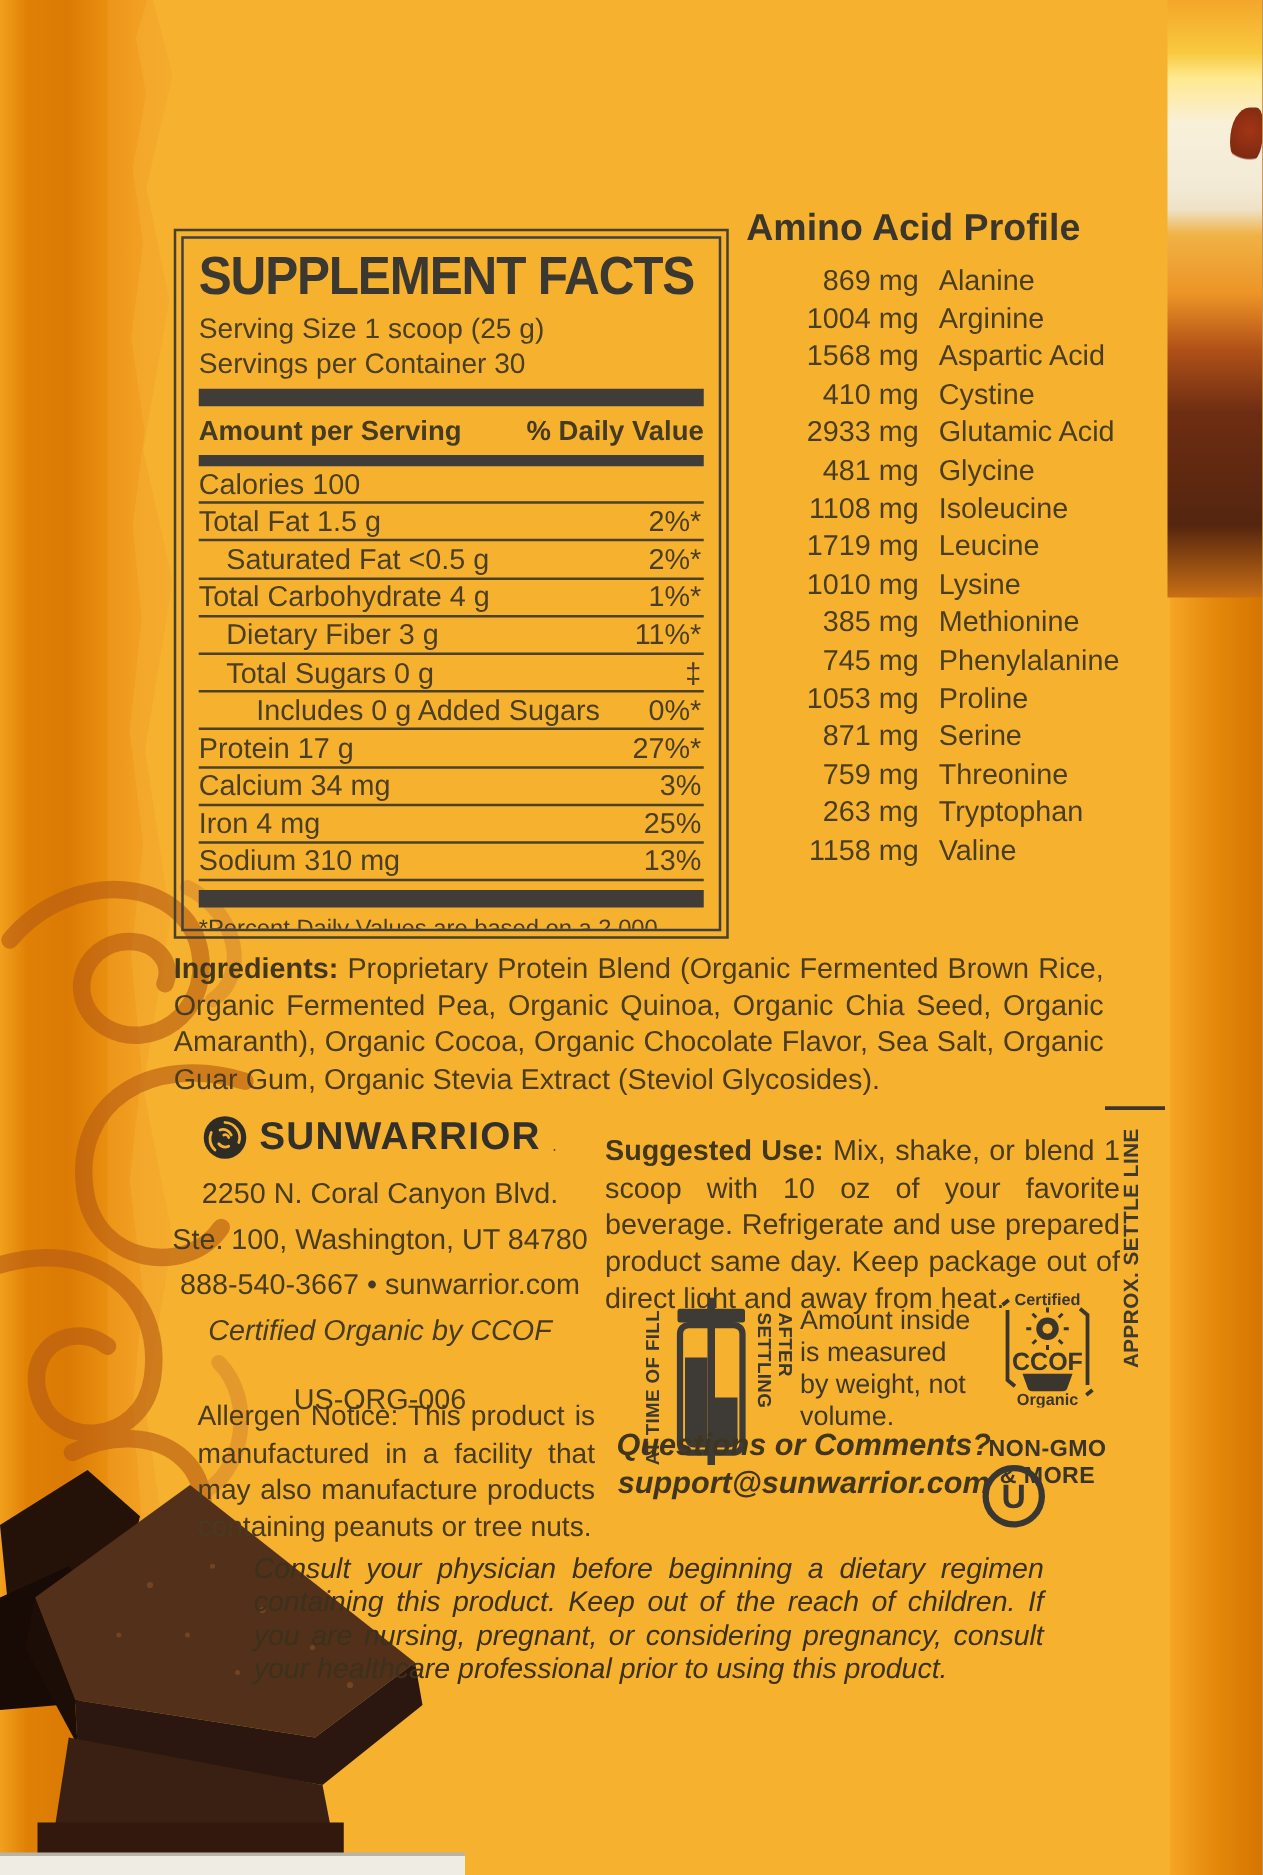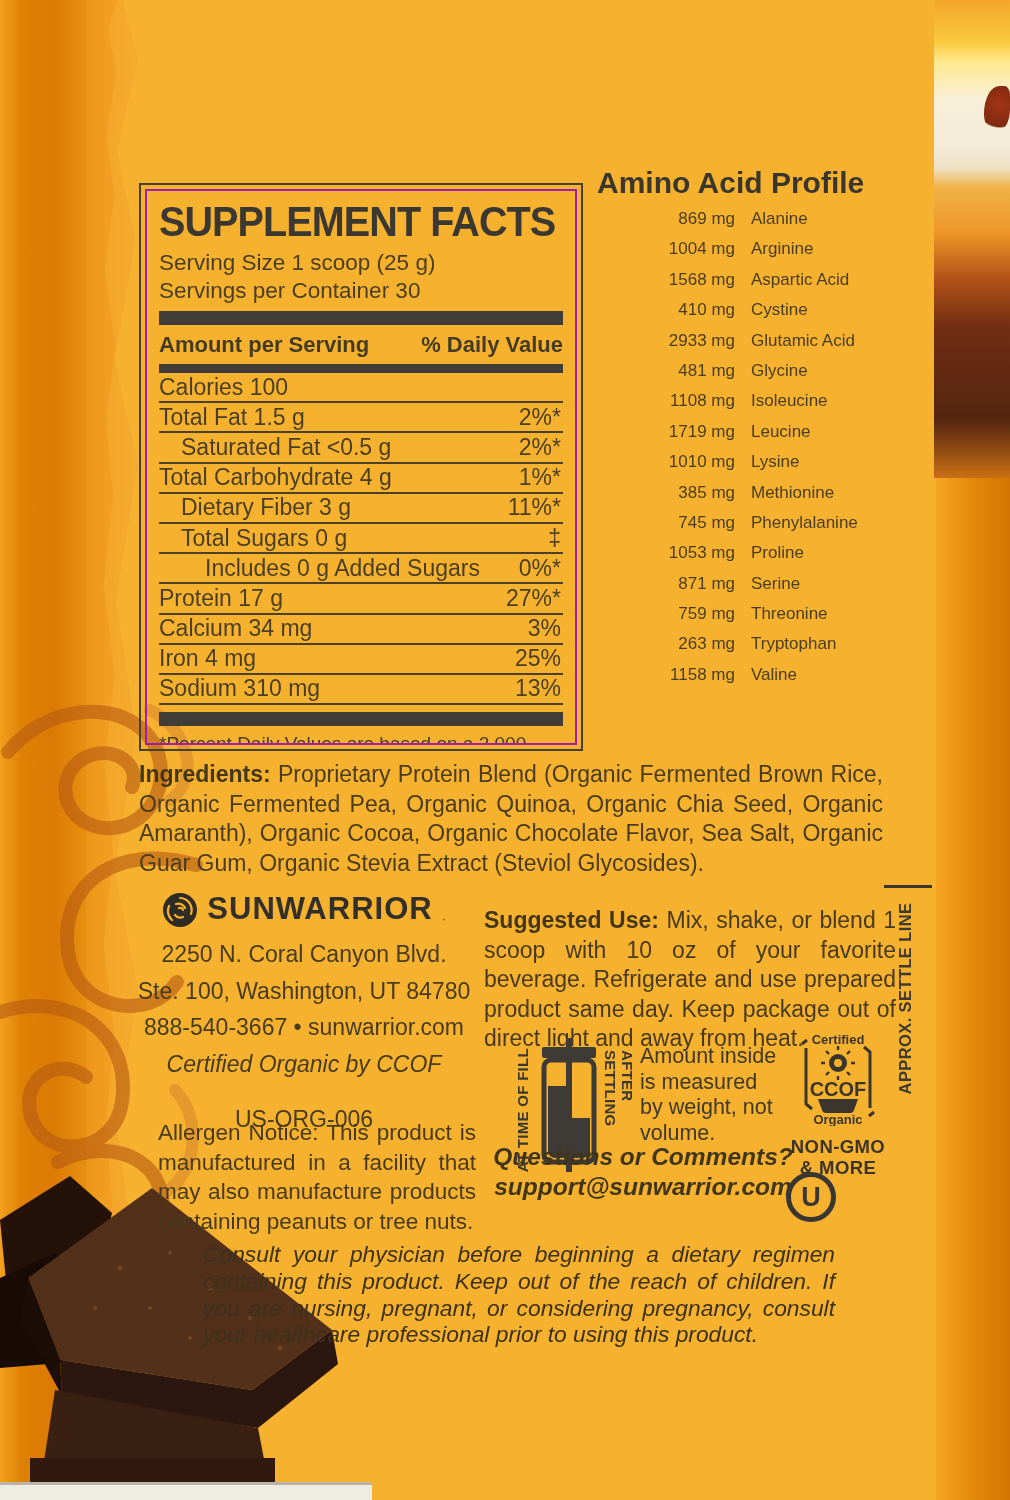--- a/index.html
+++ b/index.html
@@ -22,40 +22,40 @@
     background:linear-gradient(180deg,#f4a62a 0px,#f8c93e 42px,#ffe98e 62px,#f9f0da 100px,#f3ead6 150px,#eee1c4 168px,#f0b245 188px,#ed9426 235px,#b05018 280px,#6e2d12 330px,#55250f 420px,#c96f15 478px);}
   .splash-red{position:absolute;right:0;top:86px;width:26px;height:46px;border-radius:60% 20% 50% 40%;
     background:radial-gradient(circle at 60% 40%,#a33416,#7e2a10 70%,transparent 75%);}
   .swirls{position:absolute;left:0;top:690px;}
   .choc{position:absolute;left:0;top:1158px;}
   .base-strip{position:absolute;left:0;top:1482px;width:372px;height:18px;
     background:linear-gradient(180deg,#b9b4a8 0 3px,#efece4 3px);}
   
   .facts{position:absolute;left:139px;top:183px;width:444px;height:568px;
     border:2px solid #46402f;padding:4px;}
-  .facts-inner{border:2px solid #a21caf;width:100%;height:100%;padding:4px 12px 6px;overflow:hidden;}
+  .facts-inner{border:2px solid #404040;width:100%;height:100%;padding:4px 12px 6px;overflow:hidden;}
   .facts-title{font-size:43px;font-weight:bold;letter-spacing:-1px;color:#3b3831;
     transform:scaleX(.92);transform-origin:left center;white-space:nowrap;margin:2px 0 3px;}
   .serv{font-size:22.5px;line-height:27.5px;color:#4a3f24;}
   .bar{background:#403d38;}
   .bar.thick{height:14px;margin:7px 0 5px;}
   .bar.med{height:9px;margin:4px 0 0;}
   .cols{display:flex;justify-content:space-between;align-items:center;height:30px;
     font-size:22px;font-weight:bold;color:#453b22;margin-top:3px;}
   .nrow{display:flex;justify-content:space-between;align-items:center;height:30.2px;
     border-bottom:2px solid #4b4128;font-size:23px;color:#4a3f24;}
   .nrow:last-of-type{border-bottom:none;}
   .nrow .dv{padding-right:2px;}
   .i1{padding-left:22px;}
   .i2{padding-left:46px;}
   .foot{font-size:19px;line-height:23.5px;color:#473d24;margin-top:6px;}
   
   .amino{position:absolute;left:597px;top:166px;width:312px;}
   .amino-title{font-size:30px;font-weight:bold;color:#3a362c;margin:0 0 9px 0;}
-  .amino-row{display:flex;align-items:flex-start;height:30.4px;font-size:17px;color:#4a3e22;}
+  .amino-row{display:flex;align-items:center;height:30.4px;font-size:23px;color:#4a3e22;}
   .amino-mg{width:138px;text-align:right;}
   .amino-name{margin-left:16px;}
   
   .para{text-align:justify;}
   .ingredients{position:absolute;left:139px;top:760px;width:744px;
     font-size:23px;line-height:29.5px;color:#4a3c1f;margin:0;}
   .suggested{position:absolute;left:468px;top:890px;width:412px;
     font-size:23px;line-height:29.6px;color:#483a1e;margin:16px;}
   .allergen{position:absolute;left:158px;top:1118px;width:318px;
     font-size:22.5px;line-height:29.5px;color:#483a1e;margin:0;}
@@ -72,21 +72,21 @@
   .vert-up{writing-mode:vertical-rl;transform:rotate(180deg);font-size:15px;font-weight:bold;
     letter-spacing:.3px;color:#3c3830;}
   .vert-down{writing-mode:vertical-rl;font-size:15px;font-weight:bold;letter-spacing:.3px;color:#3c3830;}
   .fill-left{position:absolute;left:514px;top:1046px;height:128px;display:flex;align-items:center;}
   .fill-right{position:absolute;left:602px;top:1050px;height:128px;display:flex;align-items:center;}
   .jar{position:absolute;left:534px;top:1038px;}
   .fill-note{position:absolute;left:640px;top:1044px;width:140px;
     font-size:21.5px;line-height:25.5px;color:#3e3928;}
   
   .ccof{position:absolute;left:778px;top:1030px;width:120px;text-align:center;}
-  .nongmo{font-size:18.5px;font-weight:bold;line-height:21px;letter-spacing:.4px;color:#3a342a;margin-top:6px;}
+  .nongmo{font-size:18.5px;font-weight:bold;line-height:21px;letter-spacing:.4px;color:#3a342a;margin-top:17px;}
   
   .contact{position:absolute;left:486px;top:1142px;width:314px;text-align:center;
     font-size:24.5px;font-weight:bold;font-style:italic;line-height:30px;color:#40351d;}
   .kosher{position:absolute;left:786px;top:1172px;width:50px;height:50px;border:5px solid #3a3733;
     border-radius:50%;display:flex;align-items:center;justify-content:center;
     font-size:27px;font-weight:bold;color:#3a3733;background:transparent;}
   .physician{position:absolute;left:203px;top:1241px;width:632px;font-style:italic;
     font-size:22.8px;line-height:26.8px;color:#3c311c;margin:0;}
   
   .settle-tick{position:absolute;left:884px;top:885px;width:48px;height:3px;background:#3c362c;}

